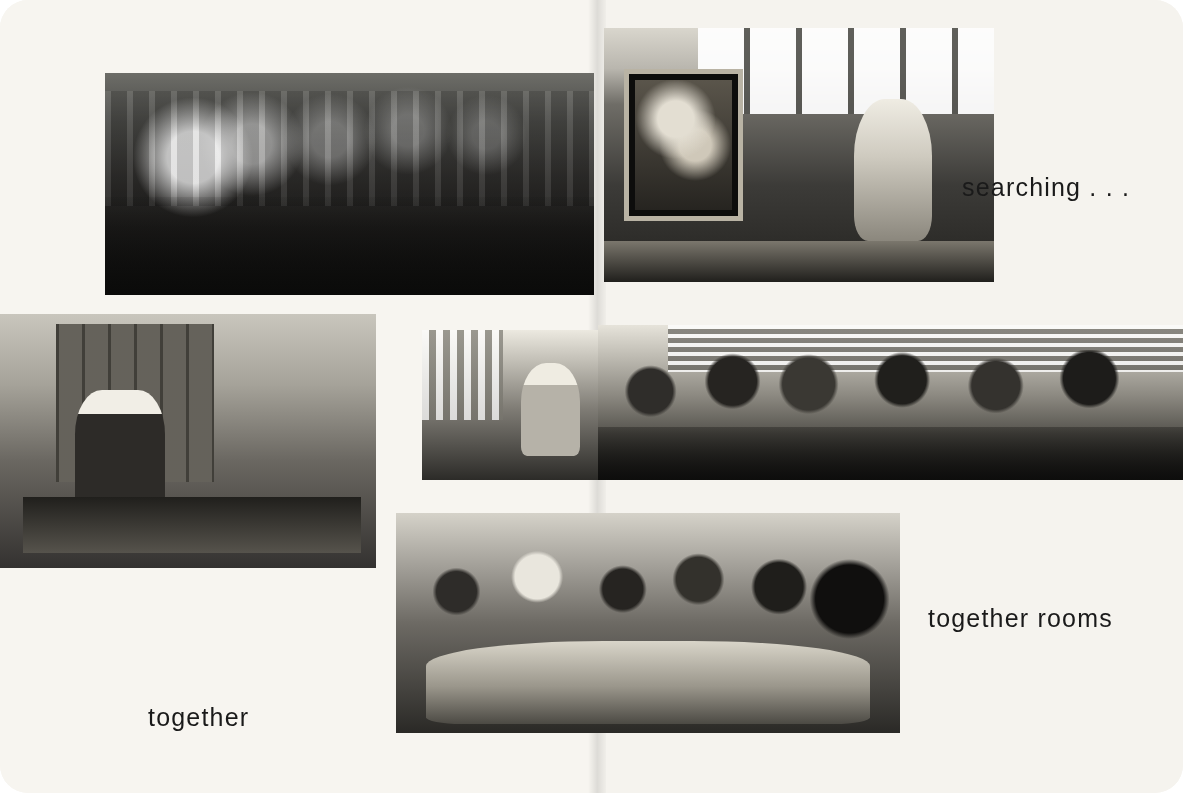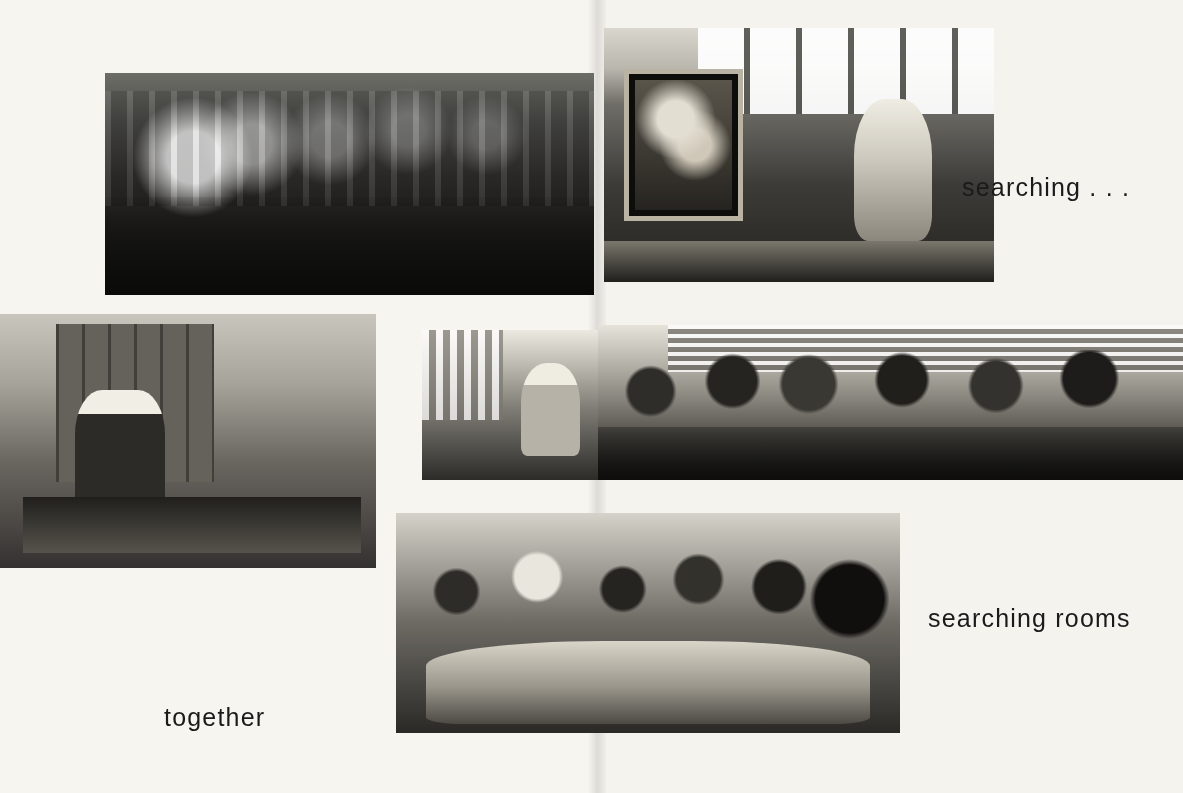--- a/index.html
+++ b/index.html
@@ -9,20 +9,21 @@
   }
   body {
     font-family: "Liberation Sans", sans-serif;
   }
   #page {
     position: relative;
     width: 1183px;
     height: 793px;
     background: #f6f4ef;
     overflow: hidden;
+    border-radius: 28px;
   }
 
   
   .paper-left, .paper-right {
     position: absolute;
     top: 0;
     height: 793px;
   }
   .paper-left { left: 0; width: 597px; background: #f7f5f0; }
   .paper-right { left: 597px; width: 586px; background: #f5f3ee; }
@@ -211,21 +212,21 @@
   .caption {
     position: absolute;
     color: #1a1a1a;
     font-size: 25px;
     letter-spacing: 1.2px;
     line-height: 39px;
     white-space: pre;
   }
   #caption-searching { left: 962px; top: 168px; }
   #caption-growing  { left: 148px; top: 620px; }
-  #caption-growing .line2 { display: block; margin-left: 16px; }
+  #caption-growing .line2 { display: block; }
   #caption-chalkdust { left: 928px; top: 521px; }
   #caption-chalkdust .line { display: block; }
 </style>
 </head>
 <body>
 
 <div id="page">
 
   <div class="paper-left"></div>
   <div class="paper-right"></div>
@@ -271,20 +272,20 @@
     <div class="table"></div>
   </div>
 
   <div class="caption" id="caption-searching">searching . . .</div>
 
   <div class="caption" id="caption-growing">
     <span class="line2">together</span>
   </div>
 
   <div class="caption" id="caption-chalkdust">
-    <span class="line">searching rooms</span>
+    <span class="line">together rooms</span>
     
     
     
     
   </div>
 
 </div>
 
 </body></html>

